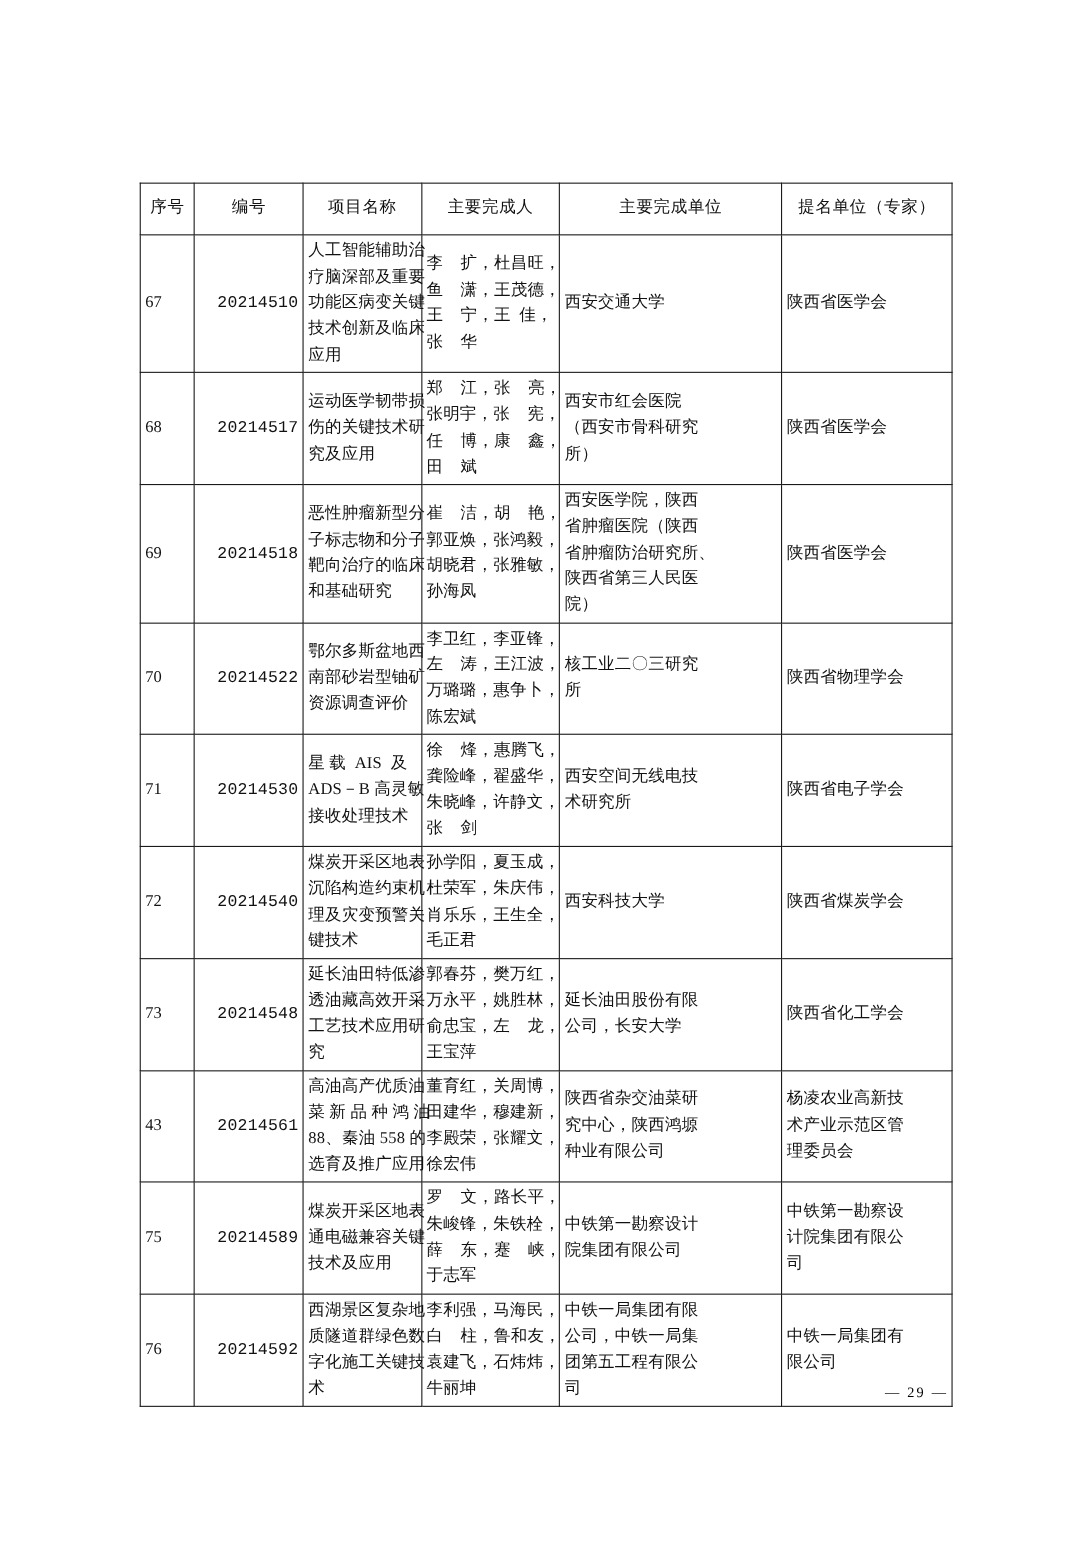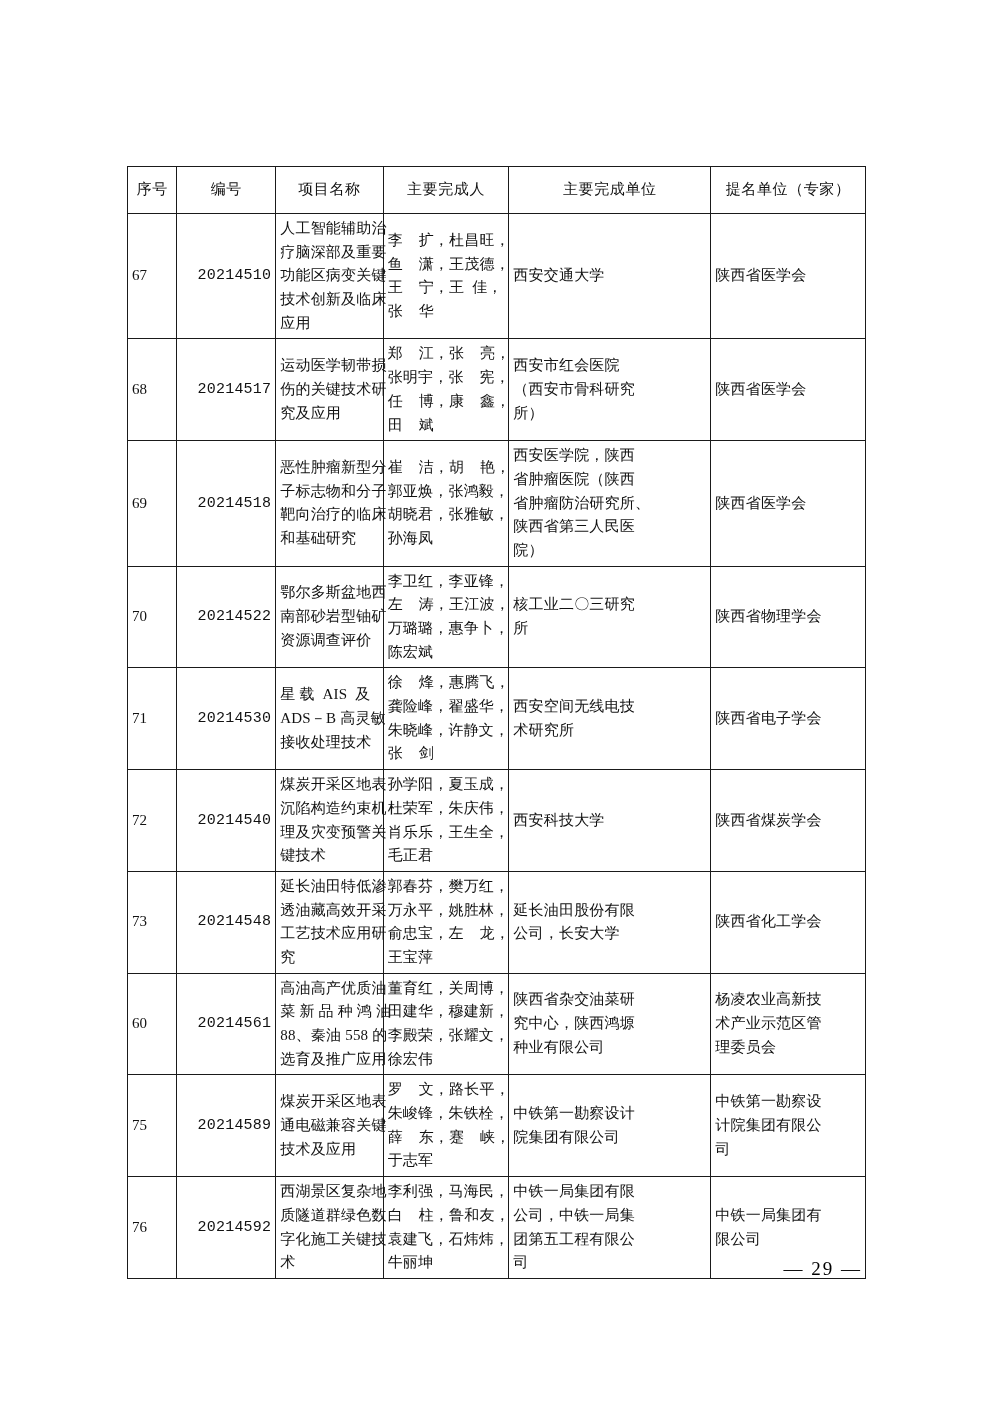--- a/index.html
+++ b/index.html
@@ -75,21 +75,21 @@
   .cell-nom  { letter-spacing: 0.2px; }
 
   .line { display: block; white-space: pre; }
 
   .page-number {
     position: absolute;
     left: 0;
     top: 1258px;
     width: 862px;
     text-align: right;
-    font-size: 19px;
+    font-size: 13px;
     letter-spacing: 2px;
     font-family: "Liberation Serif", "DejaVu Serif", serif;
   }
 </style>
 </head>
 <body>
 
 <div class="page">
 
   <table class="award-table">
@@ -267,21 +267,21 @@
           </td>
           <td class="cell-unit">
             <span class="line">延长油田股份有限</span>
             <span class="line">公司，长安大学</span>
           </td>
           <td class="cell-nom">
             <span class="line">陕西省化工学会</span>
           </td>
         </tr>
         <tr>
-          <td class="cell-seq">60</td>
+          <td class="cell-seq">43</td>
           <td class="cell-code">20214561</td>
           <td class="cell-name">
             <span class="line">高油高产优质油</span>
             <span class="line">菜 新 品 种 鸿 油</span>
             <span class="line">88、秦油 558 的</span>
             <span class="line">选育及推广应用</span>
           </td>
           <td class="cell-pers">
             <span class="line">董育红，关周博，</span>
             <span class="line">田建华，穆建新，</span>

